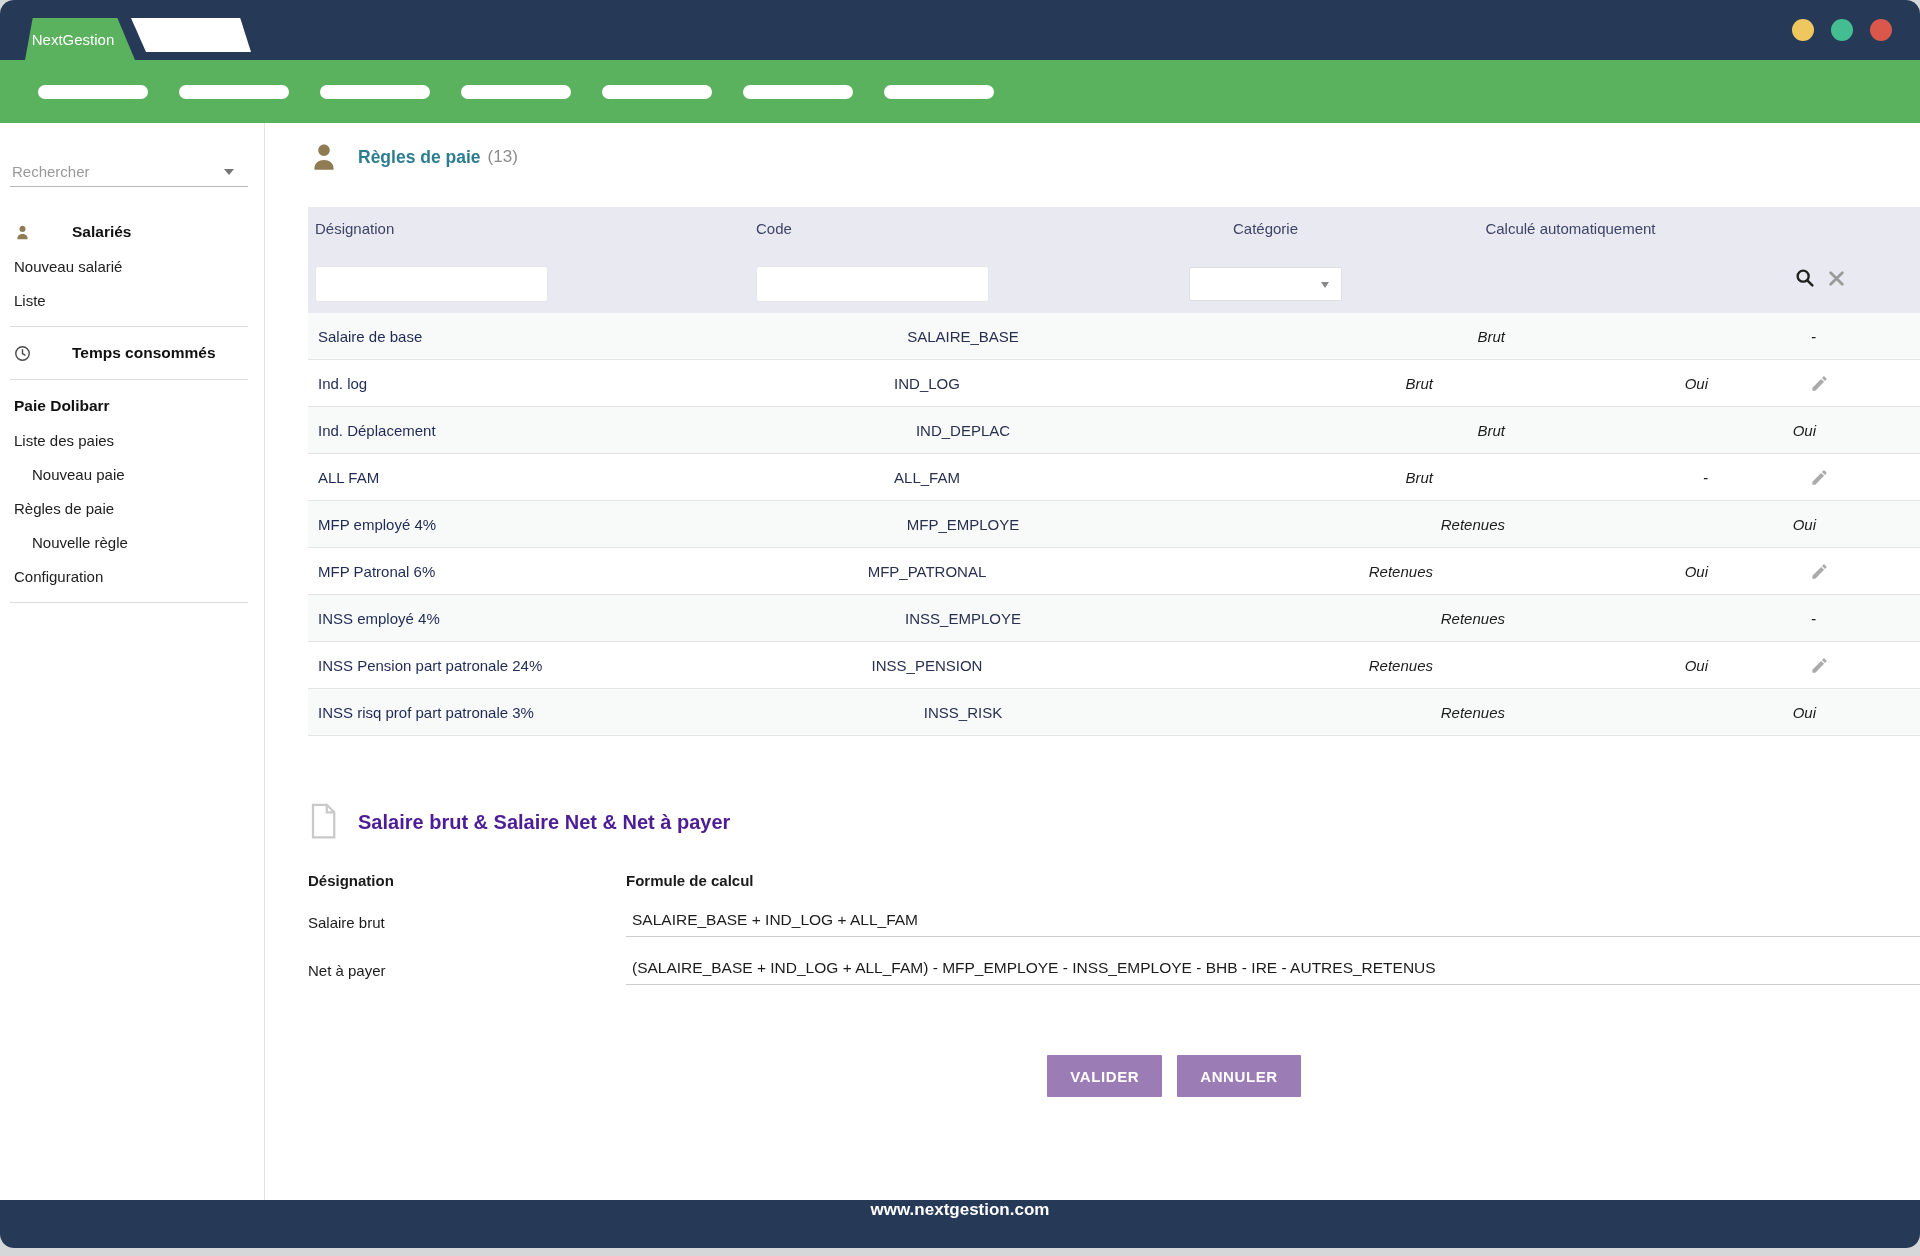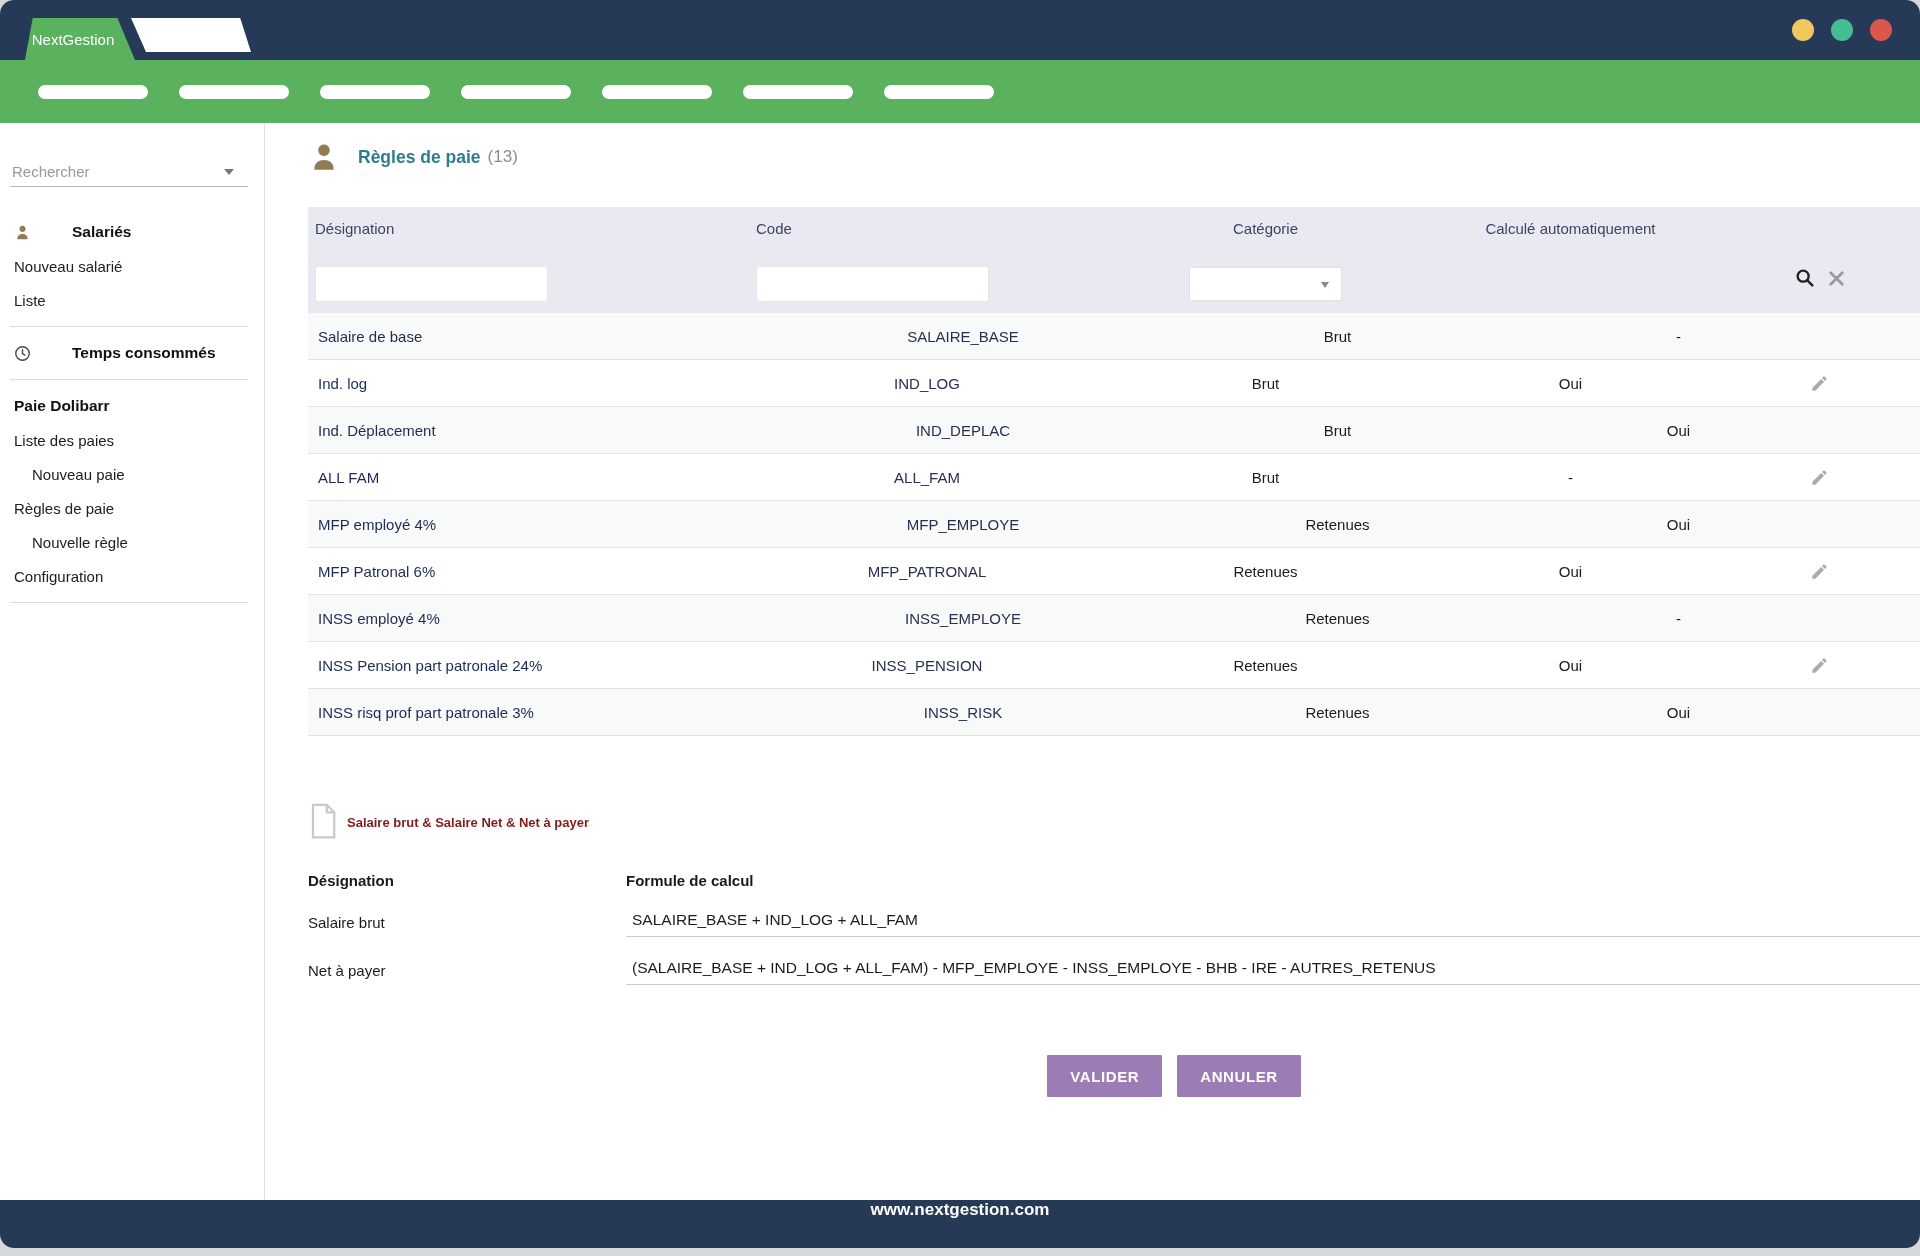--- a/index.html
+++ b/index.html
@@ -94,26 +94,26 @@
     background:#fff; border:1px solid #e0e0e0; border-radius:2px; cursor:pointer;
   }
   .f-select .caret-down { position:absolute; right:12px; top:14px; border-top-color:#888; border-left-width:4.5px; border-right-width:4.5px; }
   .f-actions { display:flex; align-items:center; justify-content:center; gap:12px; padding-top:18px; padding-left:34px; }
   .icon-btn { background:none; border:none; padding:0; cursor:pointer; display:flex; align-items:center; }
 
   .trow { height:47px; align-items:center; border-bottom:1px solid #e4e4e4; font-size:15px; background:#fff; }
   .trow.odd { background:#f8f9f9;gap:36px; }
   .cell-designation { padding-left:10px; color:#1f2b54; cursor:pointer; }
   .cell-code { padding-left:7px; color:#28304f;text-align:center; }
-  .cell-cat, .cell-auto { text-align:center; color:#1c1c1c; }
+  .cell-cat, .cell-auto { text-align:right; color:#1c1c1c;font-style:italic; }
   .cell-edit { display:flex; justify-content:center; padding-left:34px; }
 
   
   .sec-title-row { margin-top:64px; height:44px; display:flex; align-items:center; }
-  .sec-title { margin-left:9px; font-size:13px; font-weight:600; color:#7f1d1d; }
+  .sec-title { margin-left:20px; font-size:20px; font-weight:600; color:#4c1d95; }
   .f-headers { margin-top:28px; display:grid; grid-template-columns:318px 1fr; font-weight:bold; font-size:15px; color:#1a1a1a; }
   .f-row { margin-top:18px; display:grid; grid-template-columns:318px 1fr; align-items:center; height:30px; }
   .f-label { font-size:15px; color:#1c1c1c; }
   .formula-input {
     width:100%; height:30px; border:none; border-bottom:1px solid #ccc; background:transparent;
     font-size:15.5px; color:#1c1c1c; padding:0 0 4px 6px; outline:none; font-family:inherit;
   }
 
   
   .actions { margin-top:70px; display:flex; justify-content:center; gap:15px; }

